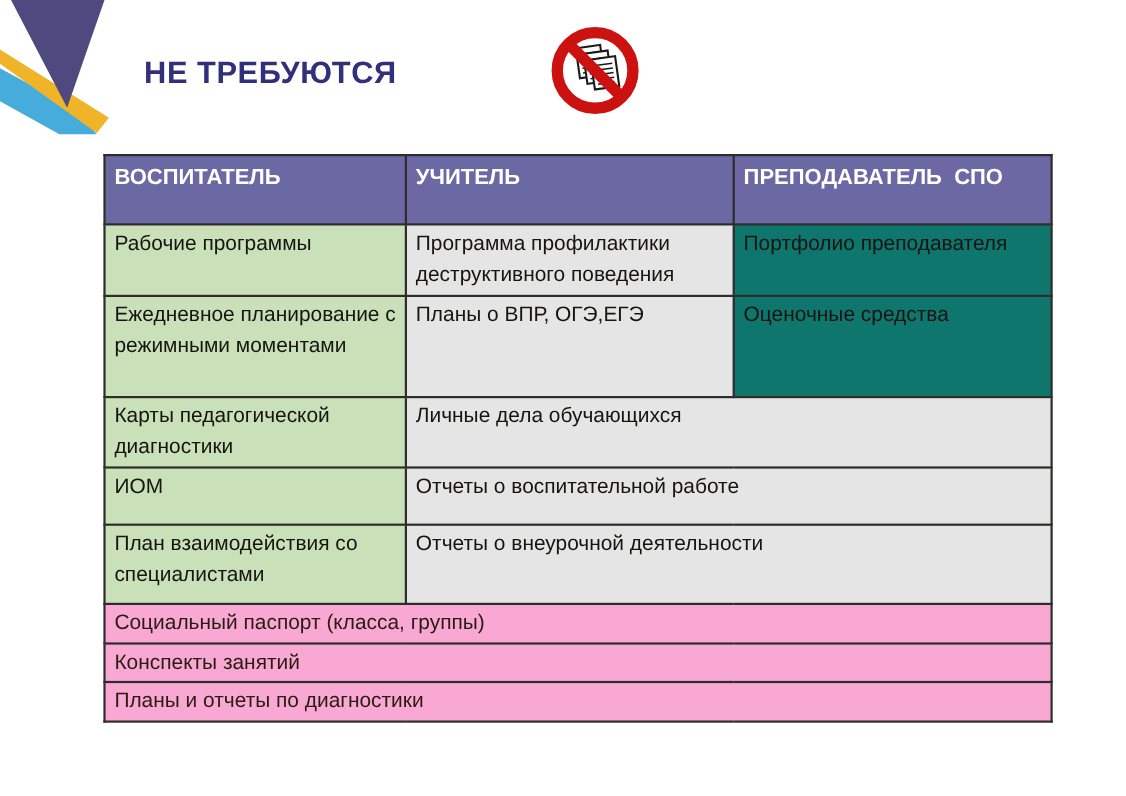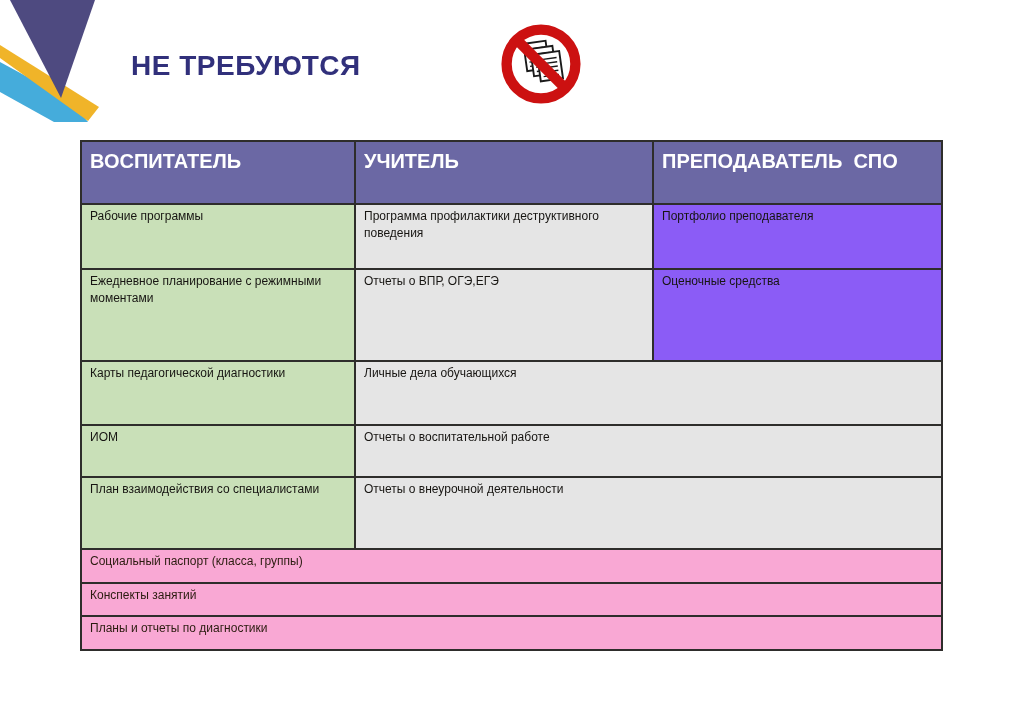--- a/index.html
+++ b/index.html
@@ -21,37 +21,37 @@
     font-size: 28px; font-weight: 700; letter-spacing: 0.5px;
     color: #31307B;
     margin-left: 16px;
   }
 
   
   .no-docs { position: absolute; left: 498px; top: 21px; width: 86px; height: 86px; }
 
   
   table.req {
-    position: absolute; left: 80px; top: 140px;
+    position: absolute; left: 94px; top: 140px;
     width: 861px; table-layout: fixed; border-collapse: collapse;
   }
   table.req th, table.req td {
     border: 2px solid #2e2d2b;
     vertical-align: top; text-align: left;
     padding: 3px 8px;
-    font-size: 12px; line-height: 1.45; color: #171512;
+    font-size: 19px; line-height: 1.45; color: #171512;
   }
   table.req th {
     background: #6B68A4; color: #ffffff;
     font-size: 20px; font-weight: 700; line-height: 1.3;
     padding-top: 6px;
   }
   .green  { background: #C9E0B8; }
   .yellow { background: #e5e5e5; }
-  .blue   { background: #8b5cf6; }
+  .blue   { background: #0f766e; }
   .orange { background: #f9a8d4; color: #2B1C10 !important; }
 </style>
 </head>
 <body>
 
 <div class="stage">
 
   <svg class="corner" viewBox="0 0 112 126" aria-hidden="true">
     <polygon points="0,62 0,92 54,122 88,122 70,100" fill="#45ACDB"></polygon>
     <polygon points="0,45 0,58 88,121 99,107" fill="#F0B429"></polygon>
@@ -91,21 +91,21 @@
         <th>УЧИТЕЛЬ</th>
         <th>ПРЕПОДАВАТЕЛЬ &nbsp;СПО</th>
       </tr>
       <tr style="height:65px">
         <td class="green">Рабочие программы</td>
         <td class="yellow">Программа профилактики деструктивного поведения</td>
         <td class="blue">Портфолио преподавателя</td>
       </tr>
       <tr style="height:92px">
         <td class="green">Ежедневное планирование с режимными моментами</td>
-        <td class="yellow">Отчеты о ВПР, ОГЭ,ЕГЭ</td>
+        <td class="yellow">Планы о ВПР, ОГЭ,ЕГЭ</td>
         <td class="blue">Оценочные средства</td>
       </tr>
       <tr style="height:64px">
         <td class="green">Карты педагогической диагностики</td>
         <td class="yellow" colspan="2">Личные дела обучающихся</td>
       </tr>
       <tr style="height:52px">
         <td class="green">ИОМ</td>
         <td class="yellow" colspan="2">Отчеты о воспитательной работе</td>
       </tr>

